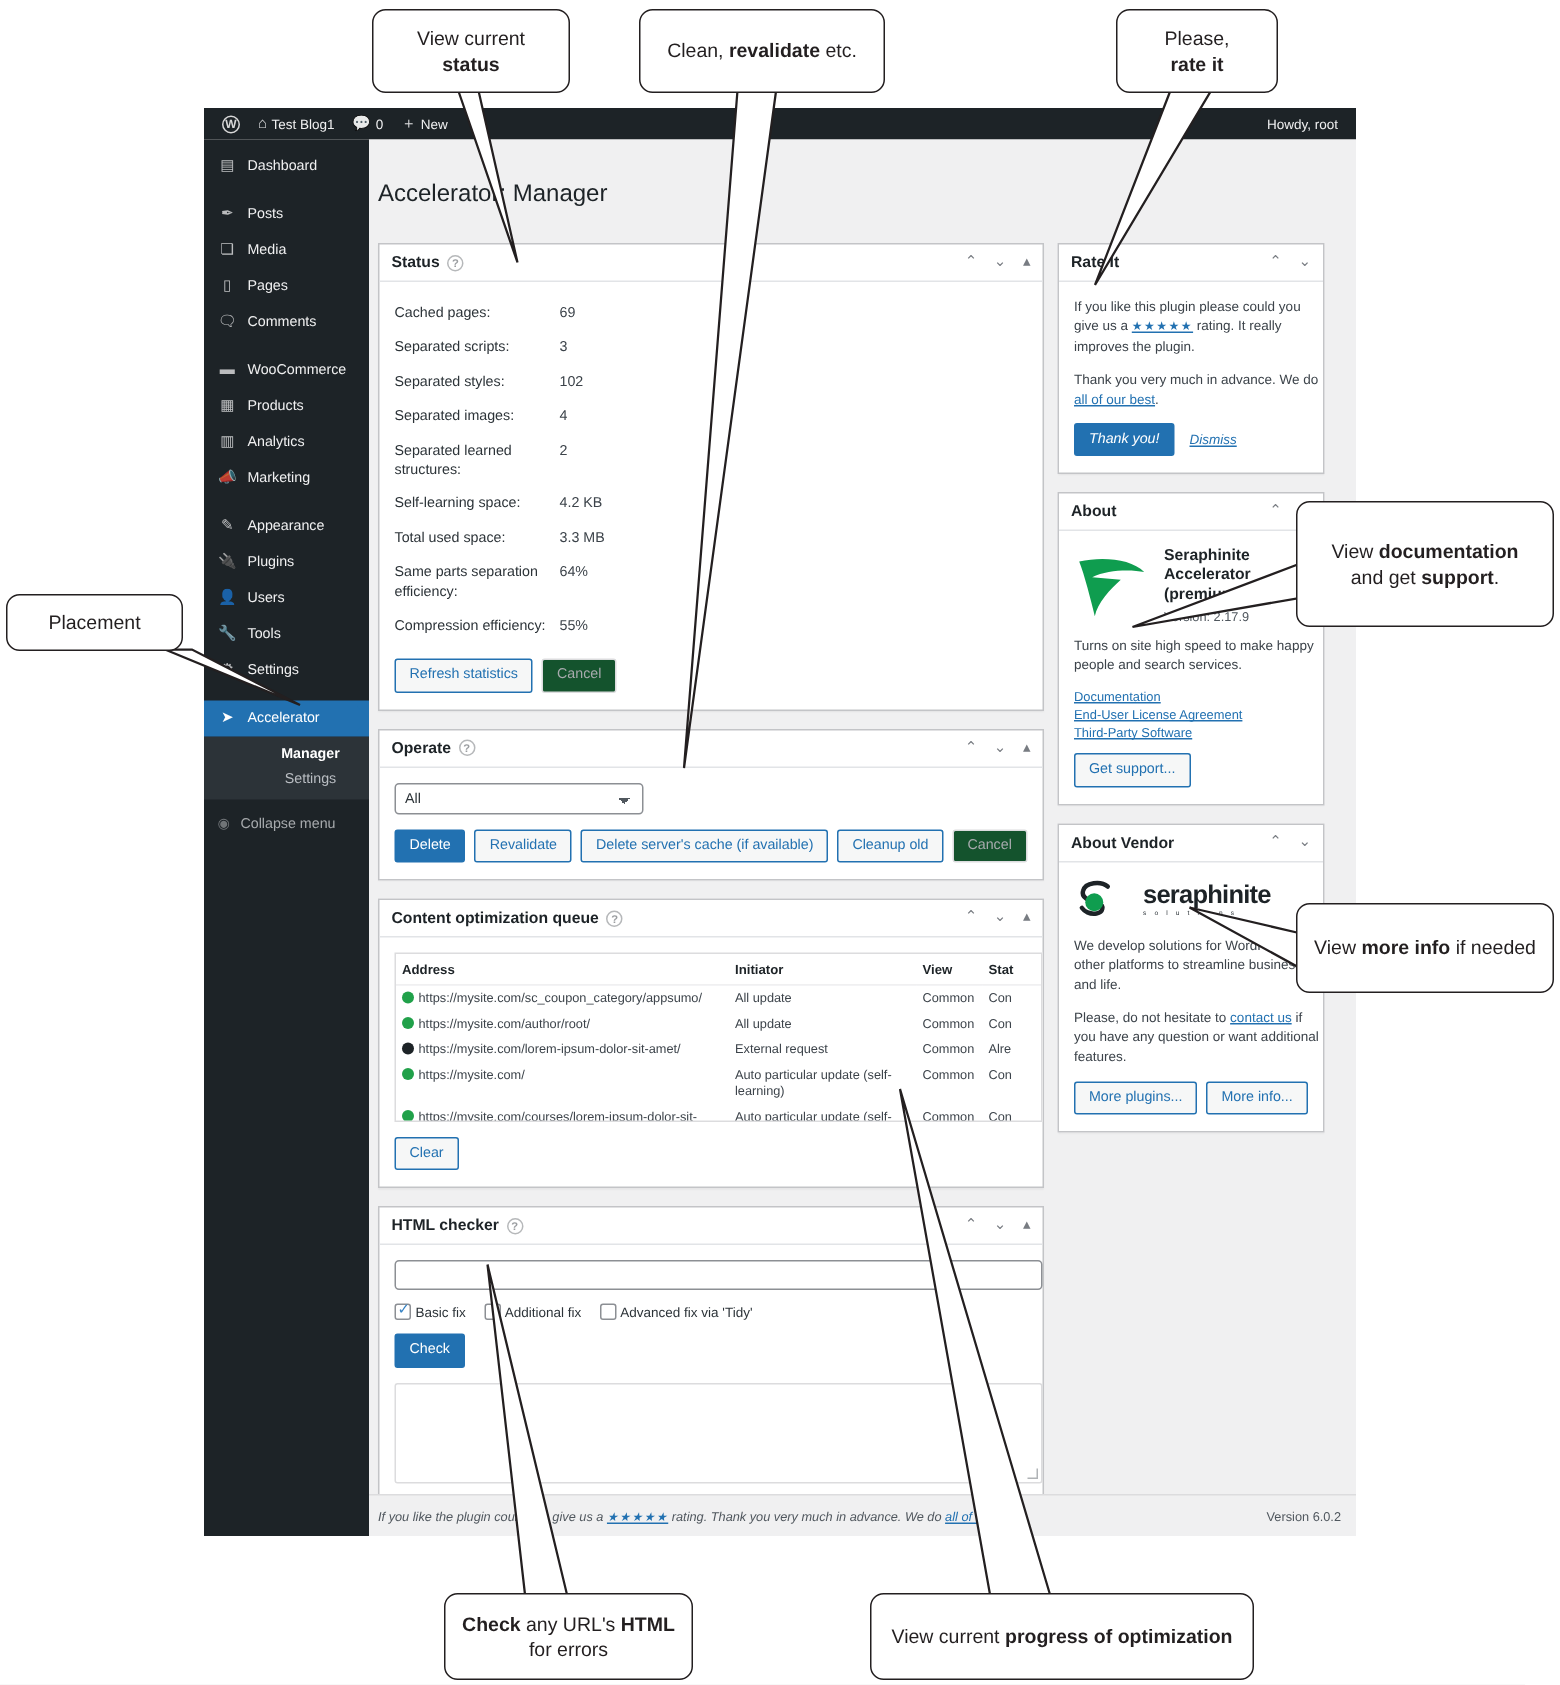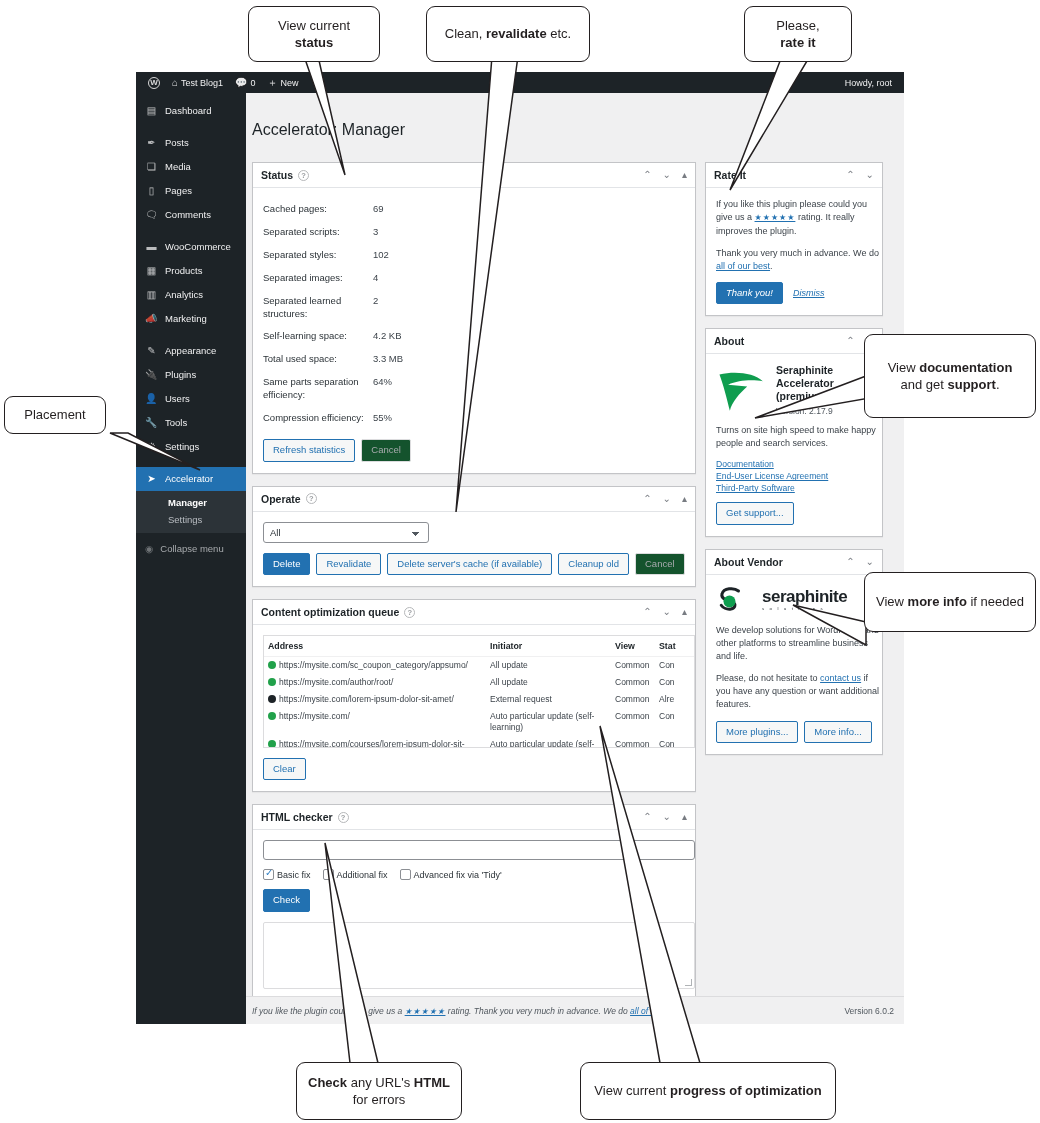--- a/index.html
+++ b/index.html
@@ -49,21 +49,21 @@
     line-height:1.2; position:relative;
   }
   .menu-item .mi-ico { width:13px; text-align:center; font-size:10px; opacity:.75; display:inline-block;}
   .menu-sep { height:8px; }
   .menu-item.current { background:#2271b1; color:#fff; font-weight:400; }
   .menu-item.current .mi-ico { opacity:1; color:#fff; }
   .menu-item.current::after {
     content:""; position:absolute; right:-8px; top:50%; margin-top:-8px;
     border:8px solid transparent; border-left-color:#2271b1;
   }
-  .submenu { background:#2c3338; padding:3px 0 5px 16px; }
+  .submenu { background:#2c3338; padding:3px 0 5px 16px;text-align:center; }
   .submenu-item { padding:3px 0 3px 16px; font-size:9.5px; color:#b9bdc2; }
   .submenu-item.active { color:#fff; font-weight:bold; }
   .collapse { display:flex;align-items:center;gap:7px;padding:10px 0 8px 9px;font-size:9.5px;color:#a7aaad;}
   .collapse .mi-ico { opacity:.6; }
 
   
   #content { flex:1; background:#f0f0f1; padding:0; position:relative; overflow:hidden;}
   #page-title { font-size:16px; font-weight:400; color:#1d2327; padding:17px 0 13px 6px; }
 
   #cols { display:flex; gap:9px; padding:0 6px 0 6px; align-items:flex-start; }
@@ -589,25 +589,25 @@
 </div>
 
 <div class="callout" style="left:744px; top:6px; width:108px; height:56px;">
   <span>Please,<br><b>rate it</b></span>
 </div>
 
 <div class="callout" style="left:864px; top:334px; width:172px; height:84px;">
   <span>View <b>documentation</b> and get <b>support</b>.</span>
 </div>
 
-<div class="callout" style="left:4px; top:396px; width:102px; height:38px;">
+<div class="callout" style="left:4px; top:396px; width:118px; height:38px;">
   <span>Placement</span>
 </div>
 
-<div class="callout" style="left:864px; top:572px; width:172px; height:60px;">
+<div class="callout" style="left:864px; top:602px; width:172px; height:60px;">
   <span>View <b>more info</b> if needed</span>
 </div>
 
 <div class="callout" style="left:296px; top:1062px; width:166px; height:58px;">
   <span><b>Check</b> any URL's <b>HTML</b> for errors</span>
 </div>
 
 <div class="callout" style="left:580px; top:1062px; width:256px; height:58px;">
   <span>View current <b>progress of optimization</b></span>
 </div>

